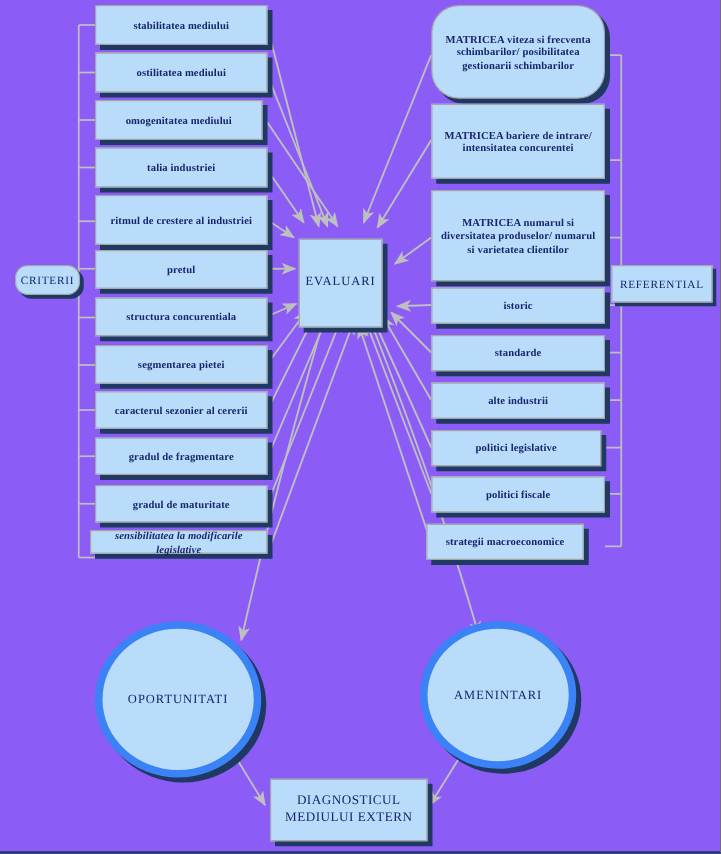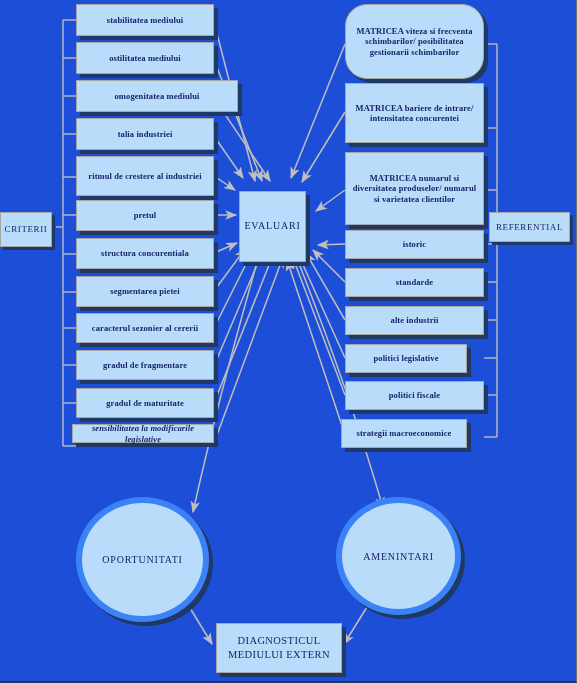--- a/index.html
+++ b/index.html
@@ -5,21 +5,21 @@
   html,body{margin:0;padding:0;}
   body{
     background:#efefef;
     width:577px;height:683px;
     font-family:"Liberation Serif", serif;
     overflow:hidden;
   }
   #page{
     position:relative;
     width:577px;height:683px;
-    background:#1d4ed8;
+    background:#8b5cf6;
     border-bottom:2px solid #1f3864;
     border-right:1px solid #6e6e6e;
     box-sizing:border-box;
   }
   #svg-links{
     position:absolute;left:0;top:0;width:577px;height:683px;
     pointer-events:none;
   }
   
   .nbox{
@@ -151,21 +151,21 @@
       <path d="M367,607 L344,644"></path>
     </g>
   </svg>
 
   <div class="nbox" style="left:76px;top:4px;width:138px;height:32px;">
     <span>stabilitatea mediului</span>
   </div>
   <div class="nbox" style="left:76px;top:42px;width:138px;height:32px;">
     <span>ostilitatea mediului</span>
   </div>
-  <div class="nbox" style="left:76px;top:80px;width:162px;height:32px;align-items:center;">
+  <div class="nbox" style="left:76px;top:80px;width:134px;height:32px;align-items:center;">
     <span>omogenitatea mediului</span>
   </div>
   <div class="nbox" style="left:76px;top:118px;width:138px;height:32px;">
     <span>talia industriei</span>
   </div>
   <div class="nbox" style="left:76px;top:156px;width:138px;height:40px;">
     <span>ritmul de crestere al industriei</span>
   </div>
   <div class="nbox" style="left:76px;top:200px;width:138px;height:31px;">
     <span>pretul</span>
@@ -200,31 +200,31 @@
   </div>
   <div class="nbox" style="left:345px;top:230px;width:139px;height:29px;">
     <span>istoric</span>
   </div>
   <div class="nbox" style="left:345px;top:268px;width:139px;height:29px;">
     <span>standarde</span>
   </div>
   <div class="nbox" style="left:345px;top:306px;width:139px;height:29px;">
     <span>alte industrii</span>
   </div>
-  <div class="nbox" style="left:345px;top:344px;width:122px;height:29px;">
+  <div class="nbox" style="left:345px;top:344px;width:136px;height:29px;">
     <span>politici legislative</span>
   </div>
   <div class="nbox" style="left:345px;top:381px;width:139px;height:29px;">
     <span>politici fiscale</span>
   </div>
   <div class="nbox" style="left:341px;top:419px;width:126px;height:29px;">
     <span>strategii macroeconomice</span>
   </div>
 
-  <div class="nbox label-box thin-shadow" style="left:0;top:212px;width:52px;height:35px;">
+  <div class="nbox label-box thin-shadow" style="left:12px;top:212px;width:52px;height:24px;border-radius:10px;">
     <span>CRITERII</span>
   </div>
   <div class="nbox label-box thin-shadow" style="left:489px;top:212px;width:81px;height:30px;">
     <span>REFERENTIAL</span>
   </div>
 
   <div class="nbox center-box" style="left:239px;top:191px;width:67px;height:71px;">
     <span>EVALUARI</span>
   </div>
 

